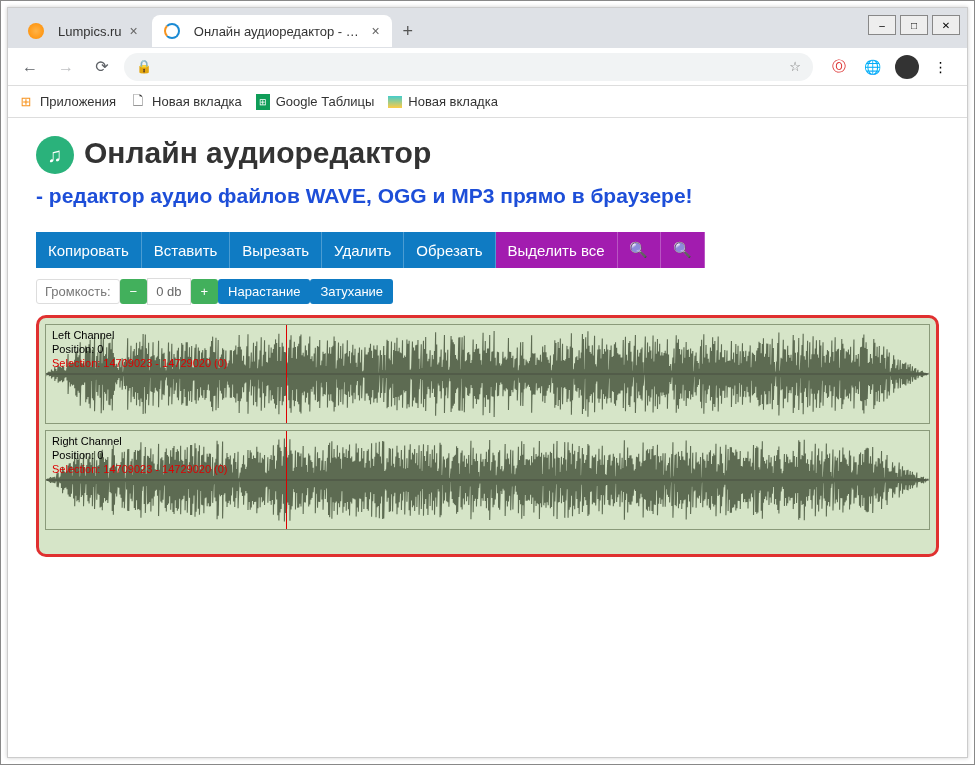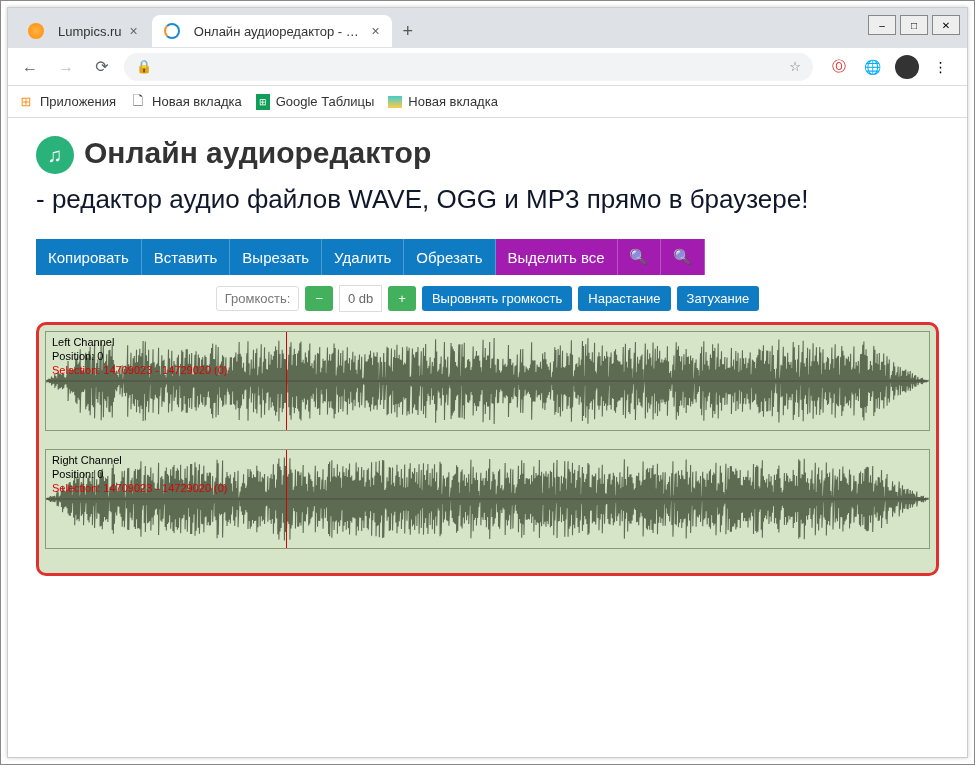--- a/index.html
+++ b/index.html
@@ -32,40 +32,40 @@
 
 .page-content { flex: 1; overflow: hidden; background: #fff; padding: 18px 28px; }
 
 .breadcrumb { font-size: 15px; color: #5f6368; margin-bottom: 18px; border: 1px solid #eee; padding: 10px 14px; border-radius: 3px; }
 .breadcrumb a { color: #198cc9; text-decoration: none; }
 .breadcrumb .sep { color: #999; margin: 0 4px; }
 
 .page-title-row { display: flex; align-items: baseline; gap: 10px; flex-wrap: wrap; margin-bottom: 24px; }
 .title-icon { width: 38px; height: 38px; border-radius: 50%; background: #2ab27b; display: inline-flex; align-items: center; justify-content: center; color: #fff; font-size: 20px; flex-shrink: 0; align-self: center; }
 .page-title { font-size: 30px; font-weight: bold; color: #333; }
-.page-subtitle { font-size: 26px; color: #0f172a; font-weight: normal; }
+.page-subtitle { font-size: 21px; color: #1d4ed8; font-weight: bold; }
 
 .tools-label { font-size: 14px; color: #555; margin-bottom: 8px; }
 
 .btn-row { display: flex; margin-bottom: 10px; }
 .btn { padding: 9px 12px; font-size: 15px; color: #fff; border: none; cursor: pointer; }
 .btn-blue { background: #0f7bc3; border-right: 1px solid rgba(255,255,255,0.25); }
 .btn-blue:last-of-type { border-right: none; }
 .btn-green { background: #a21caf; border-right: 1px solid rgba(255,255,255,0.25); }
 .btn-icon { padding: 9px 12px; }
 
-.btn-row2 { display: flex; gap: 6px; align-items: center; margin-bottom: 10px; justify-content: center; }
+.btn-row2 { display: flex; align-items: center; margin-bottom: 10px; }
 .label-gray { font-size: 13px; color: #777; background: #fff; border: 1px solid #ddd; padding: 4px 8px; border-radius: 3px; }
 .btn-sm { padding: 5px 10px; font-size: 13px; border-radius: 3px; }
 .btn-sm-green { background: #42b05c; color: #fff; border: none; cursor: pointer; }
 .btn-sm-blue { background: #0f7bc3; color: #fff; border: none; cursor: pointer; }
 .db-text { padding: 5px 8px; font-size: 13px; color: #666; background: #fff; border: 1px solid #ddd; }
 
 .waveform-box { border: 3px solid #e03030; border-radius: 10px; padding: 6px; background: #d6e5c8; }
-.channel { background: #d6e5c8; border: 1px solid #8a9a7a; position: relative; height: 100px; margin-bottom: 18px; overflow: hidden; }
+.channel { background: #d6e5c8; border: 1px solid #8a9a7a; position: relative; height: 100px; margin-bottom: 6px; overflow: hidden; }
 .channel:last-child { margin-bottom: 18px; }
 .channel-label { position: absolute; top: 4px; left: 6px; font-size: 11px; line-height: 1.25; color: #000; z-index: 3; font-family: Arial, sans-serif; }
 .channel-sel { color: #d00; }
 .wave-svg { width: 100%; height: 100%; display: block; }
 .playhead { position: absolute; top: 0; bottom: 0; width: 1px; background: #d00; left: 240px; z-index: 2; }
 
 .star-icon { color: #777; margin-left: auto; }
 .menu-dots { letter-spacing: 1px; }
 
 .favicon-orange { background: radial-gradient(circle, #ffb347 0%, #ff8c00 100%); }
@@ -151,21 +151,20 @@
         <button class="btn btn-green">Выделить все</button>
         <button class="btn btn-green btn-icon"><span>🔍</span></button>
         <button class="btn btn-green btn-icon"><span>🔍</span></button>
       </div>
 
       <div class="btn-row2">
         <span class="label-gray">Громкость:</span>
         <button class="btn-sm btn-sm-green">−</button>
         <span class="db-text">0 db</span>
         <button class="btn-sm btn-sm-green">+</button>
-        <button class="btn-sm btn-sm-blue">Выровнять громкость</button>
         <button class="btn-sm btn-sm-blue">Нарастание</button>
         <button class="btn-sm btn-sm-blue">Затухание</button>
       </div>
 
       <div class="waveform-box">
         <div class="channel">
           <div class="channel-label">
             <span>Left Channel</span><br>
             <span>Position:</span> <span>0</span><br>
             <span class="channel-sel">Selection: 14709023 - 14729020 (0)</span>

